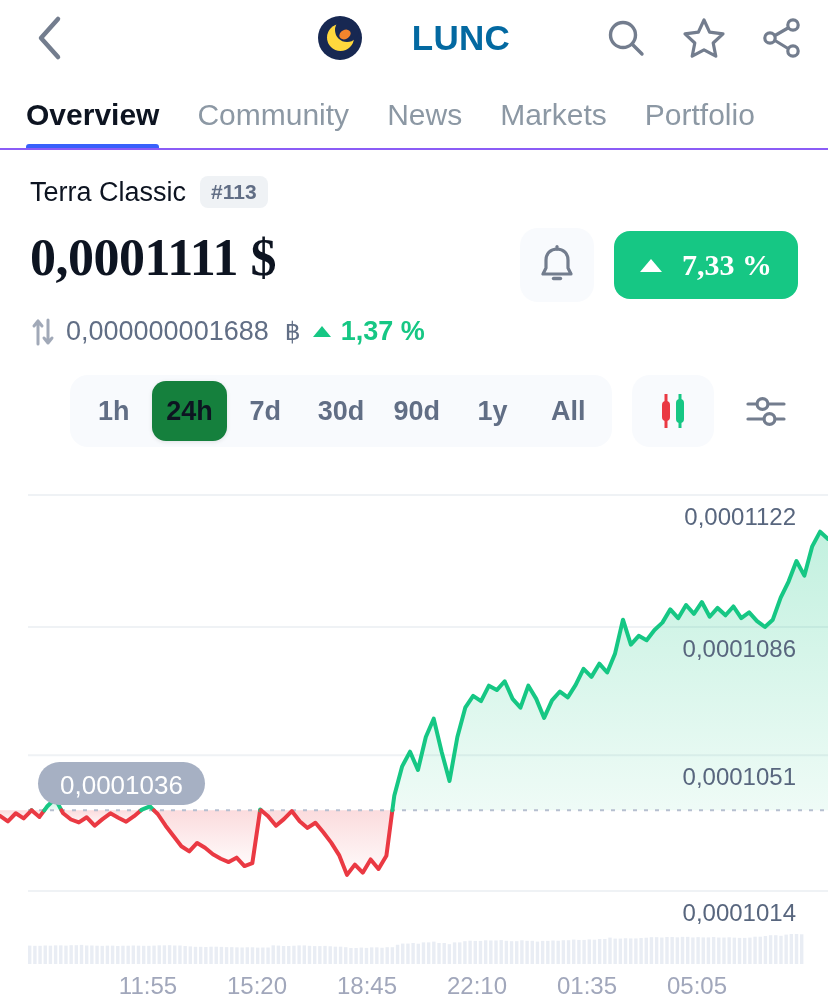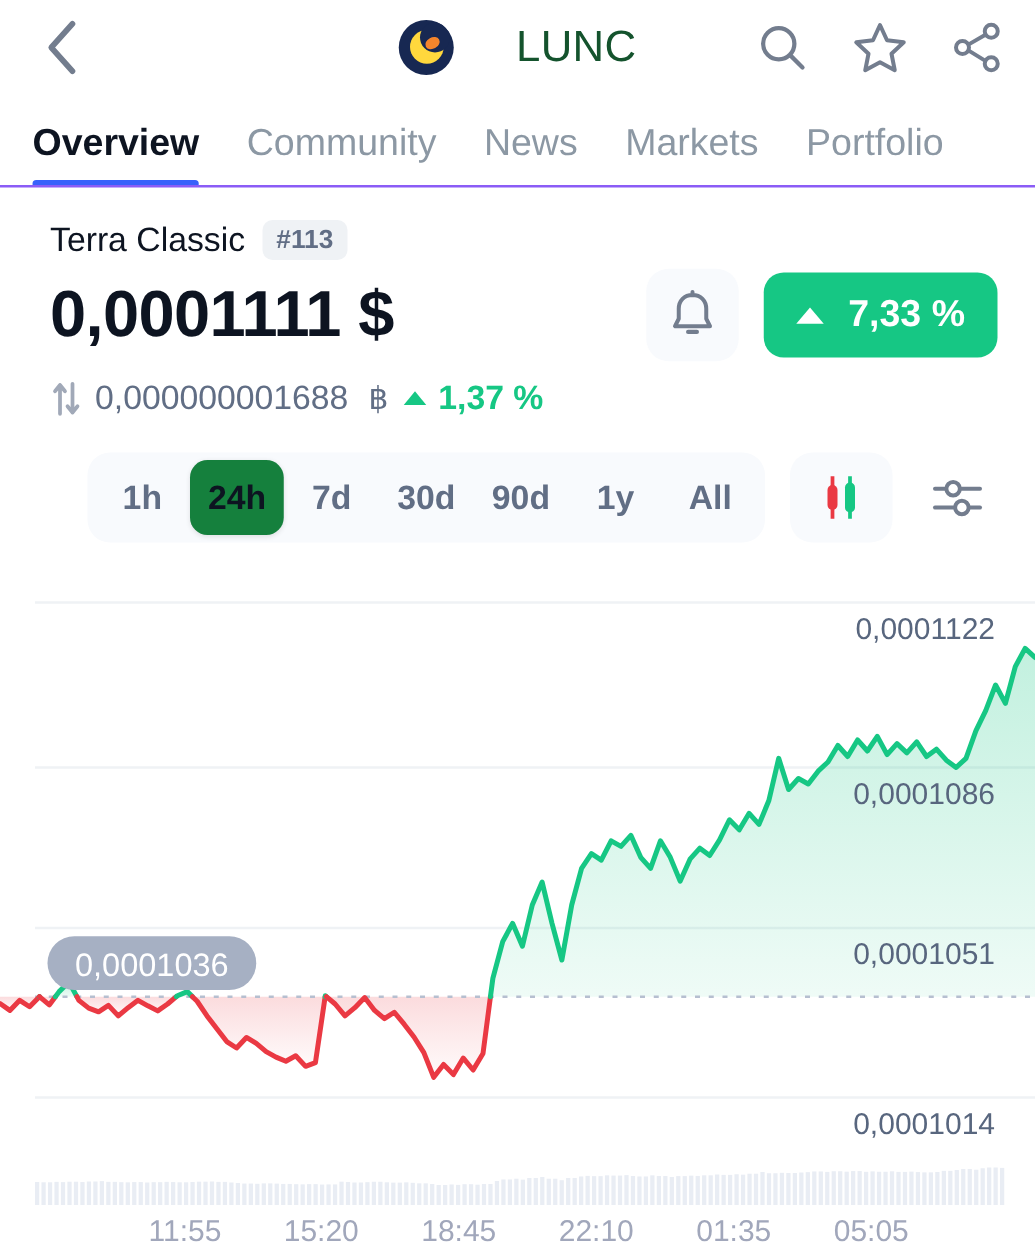--- a/index.html
+++ b/index.html
@@ -43,21 +43,21 @@
     position: absolute; left: 17px; top: 2px;
     width: 24px; height: 24px; border-radius: 50%;
     background: #172852;
   }
   .coin-logo .flare {
     position: absolute; left: 21px; top: 14px;
     width: 12px; height: 9px; border-radius: 50% 50% 50% 50%;
     background: #f4852c; transform: rotate(-28deg);
   }
   .coin-symbol {
-    font-size: 35px; font-weight: 400; color: #14532d; letter-spacing: 0.3px; margin-left: 36px;
+    font-size: 35px; font-weight: 700; color: #0369a1; letter-spacing: 0.3px; margin-left: 36px;
   }
   .top-icons {
     margin-left: auto; display: flex; align-items: center; gap: 30px;
     position: relative; z-index: 2;
   }
   .ticon { width: 48px; height: 48px; display: flex; align-items: center; justify-content: center; }
 
   
   .tabs {
     position: relative; display: flex; align-items: flex-end;
@@ -69,28 +69,28 @@
     font-size: 30px; color: #8c98a4; font-weight: 400;
     padding-bottom: 16px; position: relative;
   }
   .tab.active { color: #0d1421; font-weight: 700; }
   .tab.active::after {
     content: ""; position: absolute; left: 0; right: 0; bottom: -2px;
     height: 6px; background: #3861fb; border-radius: 3px;
   }
 
   
-  .info { padding: 26px 30px 0 40px; position: relative; }
+  .info { padding: 26px 30px 0 30px; position: relative; }
   .name-row { display: flex; align-items: center; gap: 14px; }
   .coin-name { font-size: 27px; color: #0d1421; font-weight: 400; }
   .rank-badge {
     background: #eff2f5; color: #616e85; font-size: 21px; font-weight: 600;
     border-radius: 8px; padding: 5px 11px 6px 11px; line-height: 1;
   }
-  .price-row { display: flex; align-items: center; margin-top: 7px; }
+  .price-row { display: flex; margin-top: 20px; font-family: Liberation Serif, serif; }
   .price { font-size: 52px; font-weight: 700; color: #0d1421; letter-spacing: -0.5px; }
   .price-actions { margin-left: auto; display: flex; align-items: center; gap: 20px; }
   .bell-btn {
     width: 74px; height: 74px; border-radius: 18px; background: #f8fafd;
     display: flex; align-items: center; justify-content: center;
   }
   .pct-badge {
     background: #16c784; color: #fff; border-radius: 16px;
     height: 68px; display: flex; align-items: center; gap: 20px;
     padding: 0 26px; font-size: 30px; font-weight: 700;

